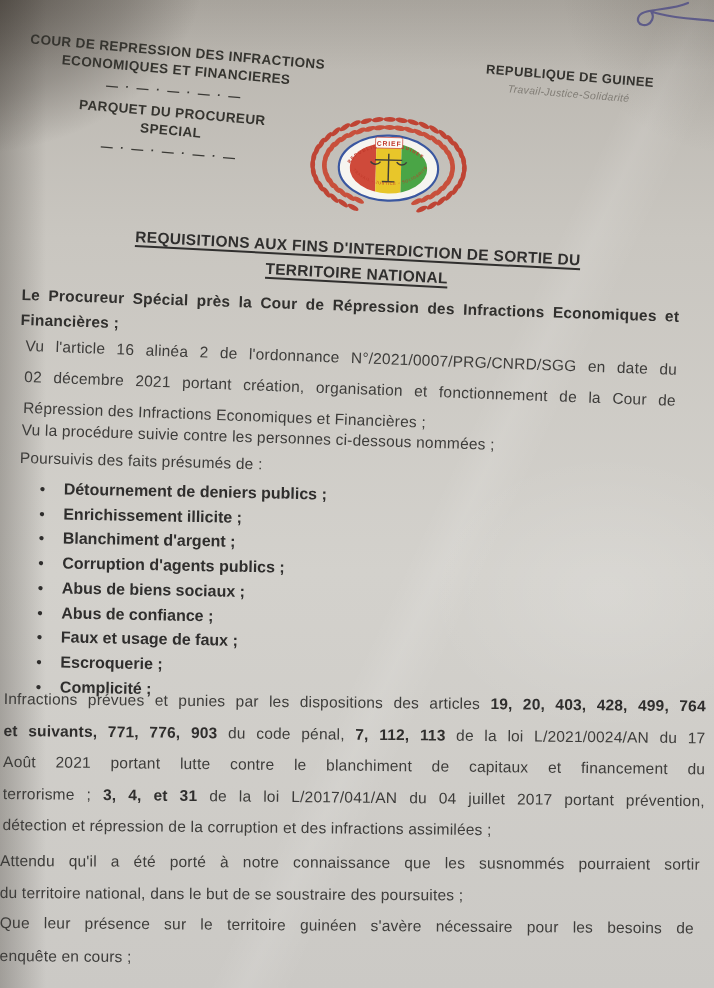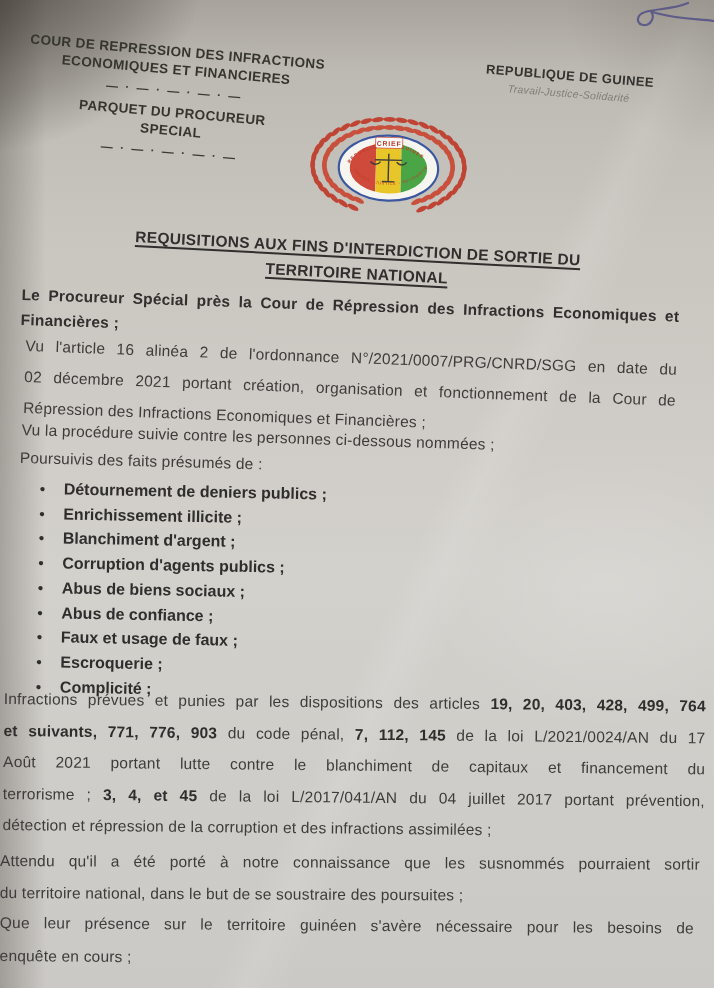--- a/index.html
+++ b/index.html
@@ -212,23 +212,23 @@
     <div class="charge"><span class="dot">•</span><span>Corruption d'agents publics ;</span></div>
     <div class="charge"><span class="dot">•</span><span>Abus de biens sociaux ;</span></div>
     <div class="charge"><span class="dot">•</span><span>Abus de confiance ;</span></div>
     <div class="charge"><span class="dot">•</span><span>Faux et usage de faux ;</span></div>
     <div class="charge"><span class="dot">•</span><span>Escroquerie ;</span></div>
     <div class="charge"><span class="dot">•</span><span>Complicité ;</span></div>
   </div>
 
   <div class="sec para infr">
       <div class="line just"><span>Infractions prévues et punies par les dispositions des articles </span><span class="b">19, 20, 403, 428, 499, 764</span></div>
-      <div class="line just"><span class="b">et suivants, 771, 776, 903</span><span> du code pénal, </span><span class="b">7, 112, 145</span><span> de la loi L/2021/0024/AN du 17</span></div>
+      <div class="line just"><span class="b">et suivants, 771, 776, 903</span><span> du code pénal, </span><span class="b">7, 112, 113</span><span> de la loi L/2021/0024/AN du 17</span></div>
       <div class="line just"><span>Août 2021 portant lutte contre le blanchiment de capitaux et financement du</span></div>
-      <div class="line just"><span>terrorisme ; </span><span class="b">3, 4, et 45</span><span> de la loi L/2017/041/AN du 04 juillet 2017 portant prévention,</span></div>
+      <div class="line just"><span>terrorisme ; </span><span class="b">3, 4, et 31</span><span> de la loi L/2017/041/AN du 04 juillet 2017 portant prévention,</span></div>
       <div class="line"><span>détection et répression de la corruption et des infractions assimilées ;</span></div>
     </div>
   <div class="sec para attendu">
       <div class="line just"><span>Attendu qu'il a été porté à notre connaissance que les susnommés pourraient sortir</span></div>
       <div class="line"><span>du territoire national, dans le but de se soustraire des poursuites ;</span></div>
     </div>
   <div class="sec para que">
       <div class="line just"><span>Que leur présence sur le territoire guinéen s'avère nécessaire pour les besoins de</span></div>
       <div class="line"><span>enquête en cours ;</span></div>
     </div>

